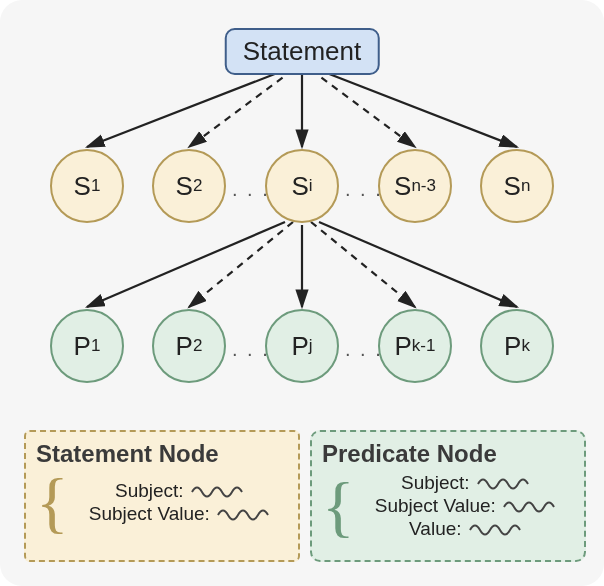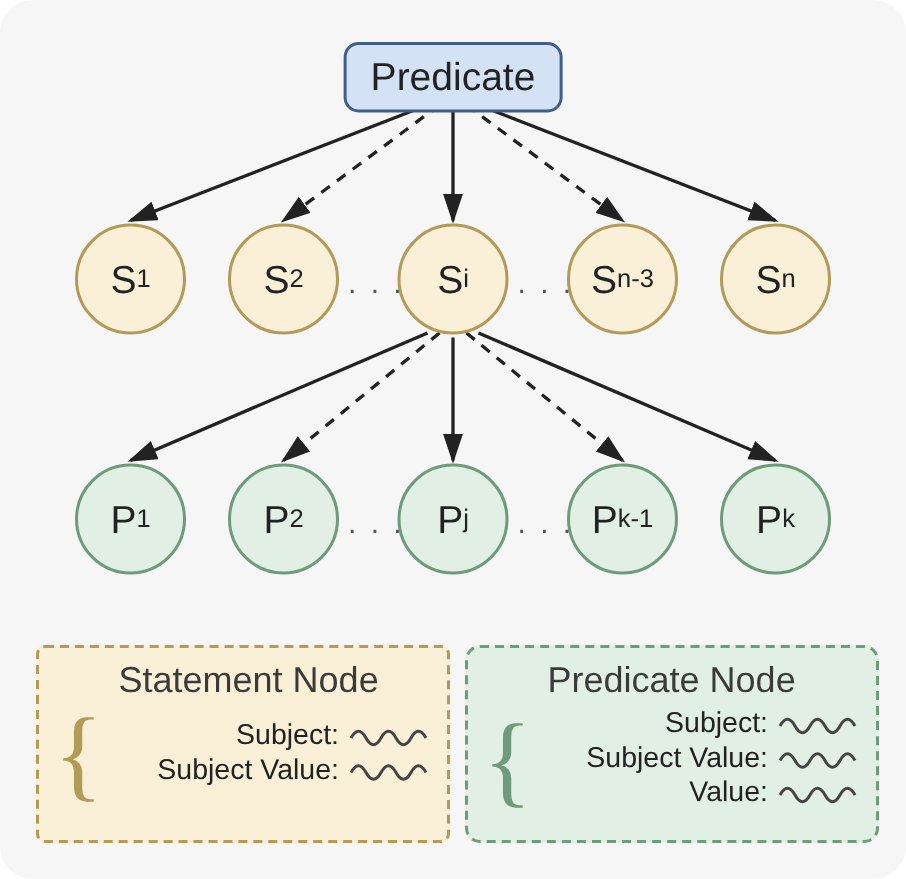--- a/index.html
+++ b/index.html
@@ -81,44 +81,44 @@
     left: 310px;
     top: 430px;
     width: 276px;
     height: 132px;
     border-color: #6d9b7c;
     background: #e1efe5;
     border-radius: 10px;
   }
   .legend-title {
     font-size: 24px;
-    font-weight: normal;
+    font-weight: bold;
     color: #3a3a3a;
     margin-bottom: 4px;
-    margin-left: 43px;
   }
   .legend-body {
     display: flex;
     align-items: center;
     gap: 4px;
   }
   .brace {
     font-size: 68px;
     line-height: 60px;
     font-family: "Times New Roman", serif;
     font-weight: 300;
   }
   .legend-s .brace { color: #b49a57; }
   .legend-p .brace { color: #6d9b7c; }
   .legend-lines {
     display: flex;
     flex-direction: column;
     justify-content: center;
     gap: 1px;
     flex: 1;
+    align-items: center;
   }
   .legend-line {
     display: flex;
     align-items: center;
     justify-content: flex-end;
     gap: 6px;
     font-size: 19px;
     color: #222;
     white-space: nowrap;
   }
@@ -146,21 +146,21 @@
     <line x1="319" y1="70" x2="517" y2="147" stroke="#222" stroke-width="2.2" marker-end="url(#ah)"></line>
 
     <line x1="285" y1="222" x2="87" y2="307" stroke="#222" stroke-width="2.2" marker-end="url(#ah)"></line>
     <line x1="293" y1="222" x2="189" y2="307" stroke="#222" stroke-width="2.2" stroke-dasharray="7,6" marker-end="url(#ah)"></line>
     <line x1="302" y1="225" x2="302" y2="307" stroke="#222" stroke-width="2.2" marker-end="url(#ah)"></line>
     <line x1="311" y1="222" x2="415" y2="307" stroke="#222" stroke-width="2.2" stroke-dasharray="7,6" marker-end="url(#ah)"></line>
     <line x1="319" y1="222" x2="517" y2="307" stroke="#222" stroke-width="2.2" marker-end="url(#ah)"></line>
   </svg>
 
   <div class="root-box">
-    <span>Predicate</span>
+    <span>Statement</span>
   </div>
 
   <div class="node s-node" style="left:50px; top:149px">
     <span>S</span>
       <span class="sub">1</span>
   </div>
   <div class="node s-node" style="left:152px; top:149px">
     <span>S</span>
       <span class="sub">2</span>
   </div>

